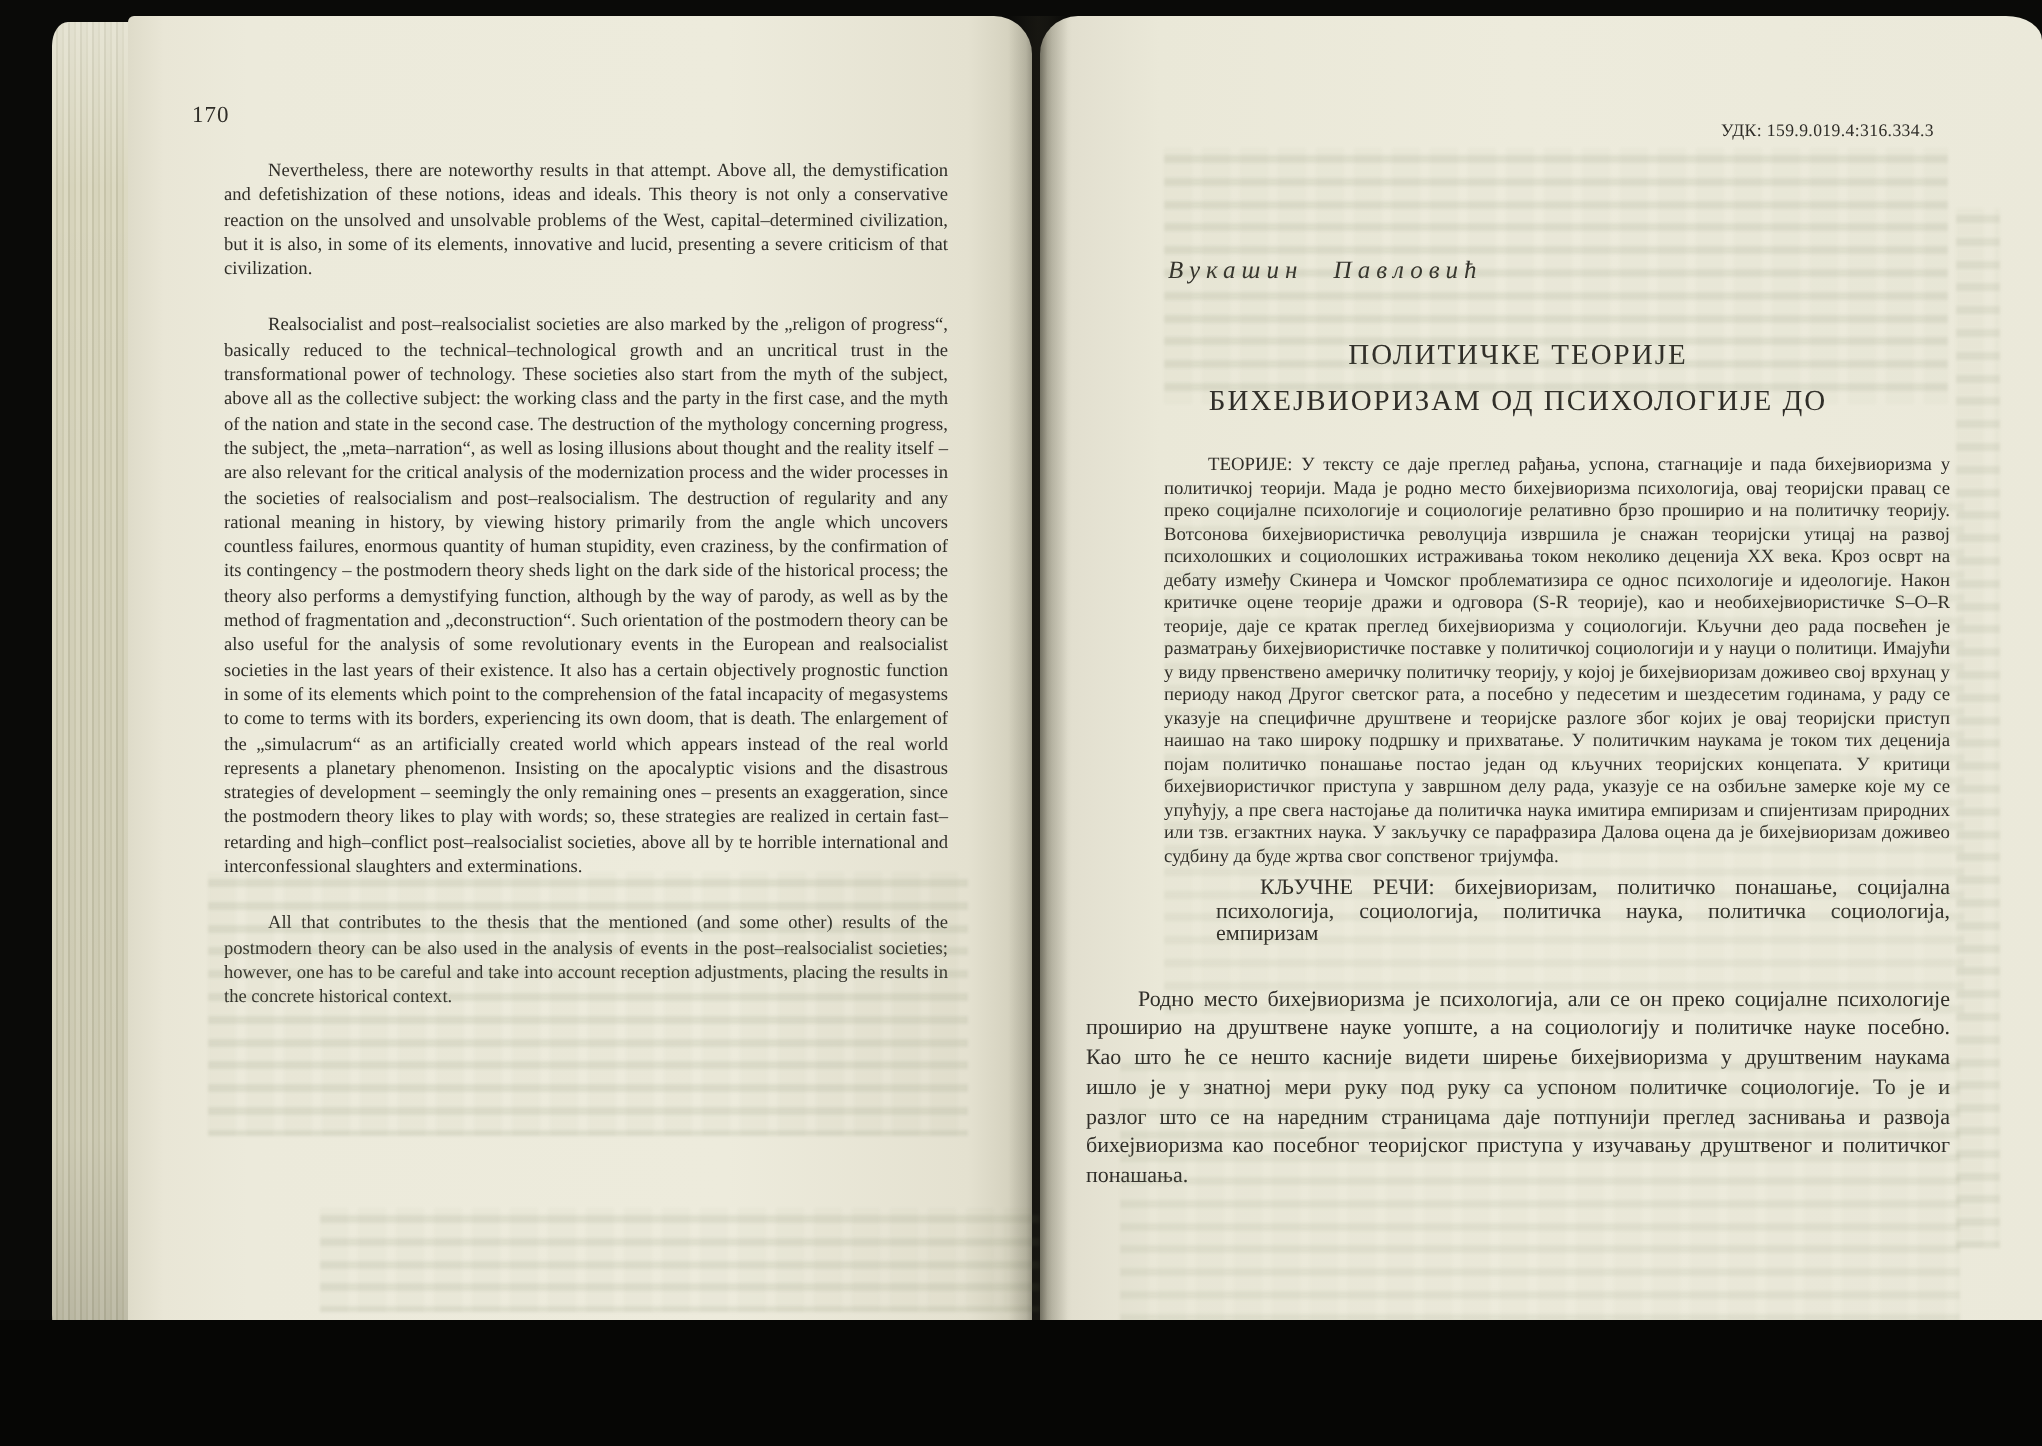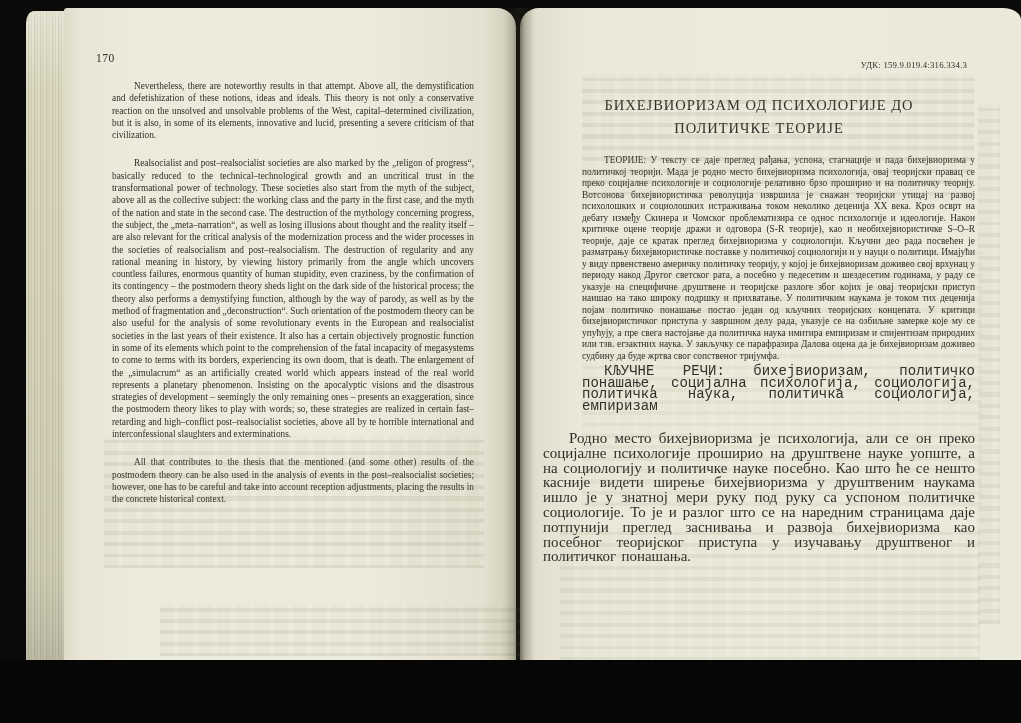--- a/index.html
+++ b/index.html
@@ -29,23 +29,23 @@
   .pageno{margin:44px 0 0 32px;font-size:11.5px;letter-spacing:0.5px;}
   .ltext{margin:9px 26px 0 32px;text-align:justify;font-size:9.3px;line-height:12.3px;}
   .ltext p{margin:16px;text-indent:22px;}
   
   .udc{margin:52px 54px 0 0;text-align:right;font-size:8.8px;letter-spacing:0.2px;}
   .author{margin:58px 0 0 64px;font-style:italic;font-size:12.5px;letter-spacing:3px;word-spacing:9px;}
   .rtitle{margin:24px 46px 0 23px;text-align:center;font-size:14.5px;line-height:23px;letter-spacing:1px;}
   .rtitle span{display:block;}
   .abstract{margin:15px 46px 0 62px;text-align:justify;font-size:9.4px;line-height:11.5px;}
   .abstract p{margin:0;text-indent:22px;}
-  .kw{margin:4px 46px 0 62px;text-align:justify;font-size:14px;line-height:11.5px;font-family:Liberation Mono, monospace;}
+  .kw{margin:4px 46px 0 88px;text-align:justify;font-size:11px;line-height:11.5px;}
   .kw p{margin:0;text-indent:22px;}
-  .rbody{margin:19px 46px 0 23px;text-align:justify;font-size:15px;line-height:14.8px;word-spacing:1.5px;}
+  .rbody{margin:19px 46px 0 23px;text-align:justify;font-size:11px;line-height:14.8px;word-spacing:1.5px;}
   .rbody p{margin:0;text-indent:26px;}
   
   .bleed{position:absolute;pointer-events:none;filter:blur(0.7px);
     background:
       repeating-linear-gradient(to bottom,transparent 0 3.5px,rgba(124,134,100,0.16) 3.5px 7.5px,transparent 7.5px 11.4px),
       repeating-linear-gradient(to right,rgba(124,134,100,0.05) 0 14px,transparent 14px 19px);}
   .bl1{left:40px;top:428px;width:380px;height:132px;opacity:0.8;}
   .bl2{left:96px;top:596px;width:360px;height:52px;opacity:0.75;}
   .br1{left:62px;top:66px;width:392px;height:128px;opacity:0.75;}
   .br2{left:62px;top:240px;width:400px;height:260px;opacity:0.45;}
@@ -65,23 +65,24 @@
       <p>Nevertheless, there are noteworthy results in that attempt. Above all, the demystification and defetishization of these notions, ideas and ideals. This theory is not only a conservative reaction on the unsolved and unsolvable problems of the West, capital–determined civilization, but it is also, in some of its elements, innovative and lucid, presenting a severe criticism of that civilization.</p>
       <p>Realsocialist and post–realsocialist societies are also marked by the „religon of progress“, basically reduced to the technical–technological growth and an uncritical trust in the transformational power of technology. These societies also start from the myth of the subject, above all as the collective subject: the working class and the party in the first case, and the myth of the nation and state in the second case. The destruction of the mythology concerning progress, the subject, the „meta–narration“, as well as losing illusions about thought and the reality itself – are also relevant for the critical analysis of the modernization process and the wider processes in the societies of realsocialism and post–realsocialism. The destruction of regularity and any rational meaning in history, by viewing history primarily from the angle which uncovers countless failures, enormous quantity of human stupidity, even craziness, by the confirmation of its contingency – the postmodern theory sheds light on the dark side of the historical process; the theory also performs a demystifying function, although by the way of parody, as well as by the method of fragmentation and „deconstruction“. Such orientation of the postmodern theory can be also useful for the analysis of some revolutionary events in the European and realsocialist societies in the last years of their existence. It also has a certain objectively prognostic function in some of its elements which point to the comprehension of the fatal incapacity of megasystems to come to terms with its borders, experiencing its own doom, that is death. The enlargement of the „simulacrum“ as an artificially created world which appears instead of the real world represents a planetary phenomenon. Insisting on the apocalyptic visions and the disastrous strategies of development – seemingly the only remaining ones – presents an exaggeration, since the postmodern theory likes to play with words; so, these strategies are realized in certain fast–retarding and high–conflict post–realsocialist societies, above all by te horrible international and interconfessional slaughters and exterminations.</p>
       <p>All that contributes to the thesis that the mentioned (and some other) results of the postmodern theory can be also used in the analysis of events in the post–realsocialist societies; however, one has to be careful and take into account reception adjustments, placing the results in the concrete historical context.</p>
     </div>
     <div class="bleed bl1"></div>
     <div class="bleed bl2"></div>
   </div>
 
   <div class="page page-right">
     <div class="udc">УДК: 159.9.019.4:316.334.3</div>
+    <div class="author">Вукашин Павловић</div>
     <div class="rtitle">
+      <span>ПОЛИТИЧКЕ ТЕОРИЈЕ</span>
       <span>БИХЕЈВИОРИЗАМ ОД ПСИХОЛОГИЈЕ ДО</span>
-      <span>ПОЛИТИЧКЕ ТЕОРИЈЕ</span>
     </div>
     <div class="abstract">
       <p>
         <span>ТЕОРИЈЕ:</span>
         <span>У тексту се даје преглед рађања, успона, стагнације и пада бихејвиоризма у политичкој теорији. Мада је родно место бихејвиоризма психологија, овај теоријски правац се преко социјалне психологије и социологије релативно брзо проширио и на политичку теорију. Вотсонова бихејвиористичка револуција извршила је снажан теоријски утицај на развој психолошких и социолошких истраживања током неколико деценија XX века. Кроз осврт на дебату између Скинера и Чомског проблематизира се однос психологије и идеологије. Након критичке оцене теорије дражи и одговора (S-R теорије), као и необихејвиористичке S–O–R теорије, даје се кратак преглед бихејвиоризма у социологији. Кључни део рада посвећен је разматрању бихејвиористичке поставке у политичкој социологији и у науци о политици. Имајући у виду првенствено америчку политичку теорију, у којој је бихејвиоризам доживео свој врхунац у периоду накод Другог светског рата, а посебно у педесетим и шездесетим годинама, у раду се указује на специфичне друштвене и теоријске разлоге због којих је овај теоријски приступ наишао на тако широку подршку и прихватање. У политичким наукама је током тих деценија појам политичко понашање постао један од кључних теоријских концепата. У критици бихејвиористичког приступа у завршном делу рада, указује се на озбиљне замерке које му се упућују, а пре свега настојање да политичка наука имитира емпиризам и спијентизам природних или тзв. егзактних наука. У закључку се парафразира Далова оцена да је бихејвиоризам доживео судбину да буде жртва свог сопственог тријумфа.</span>
       </p>
     </div>
     <div class="kw">
       <p>
         <span>КЉУЧНЕ РЕЧИ:</span>

